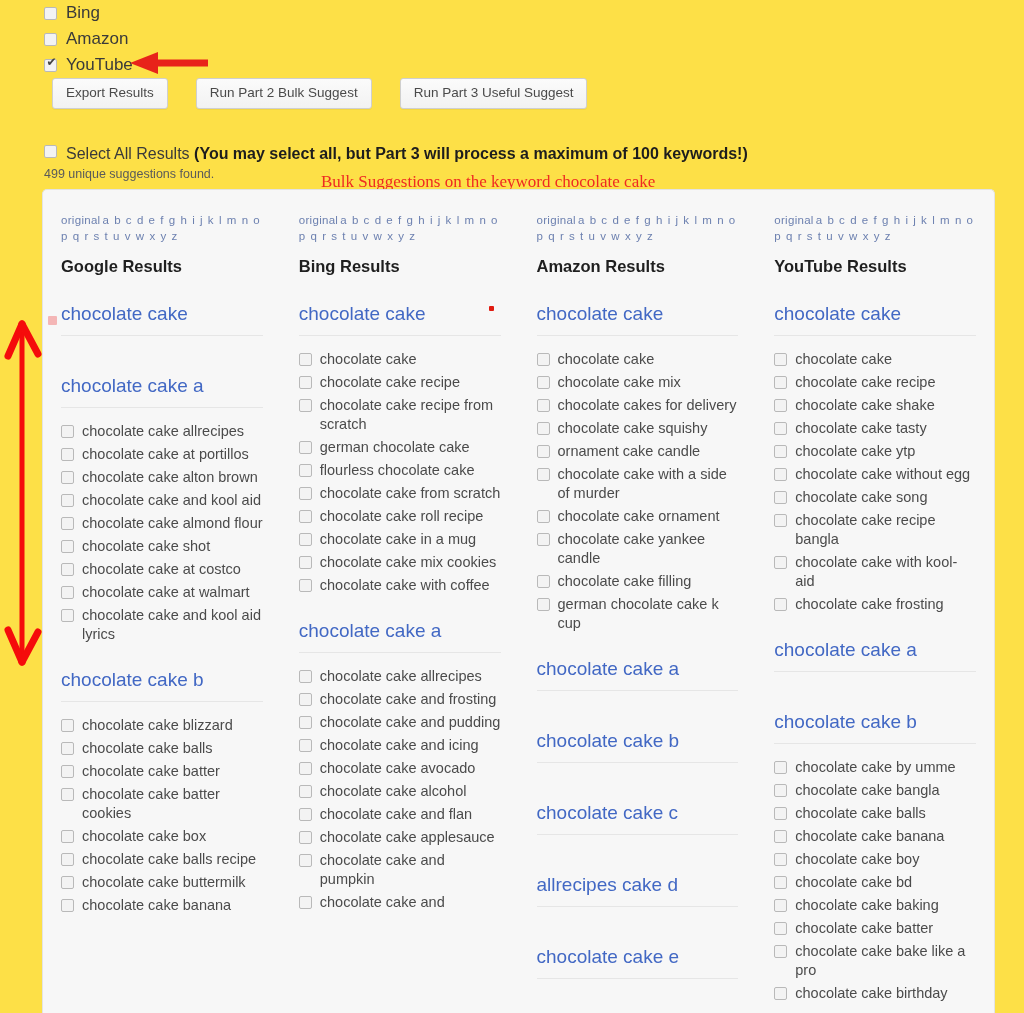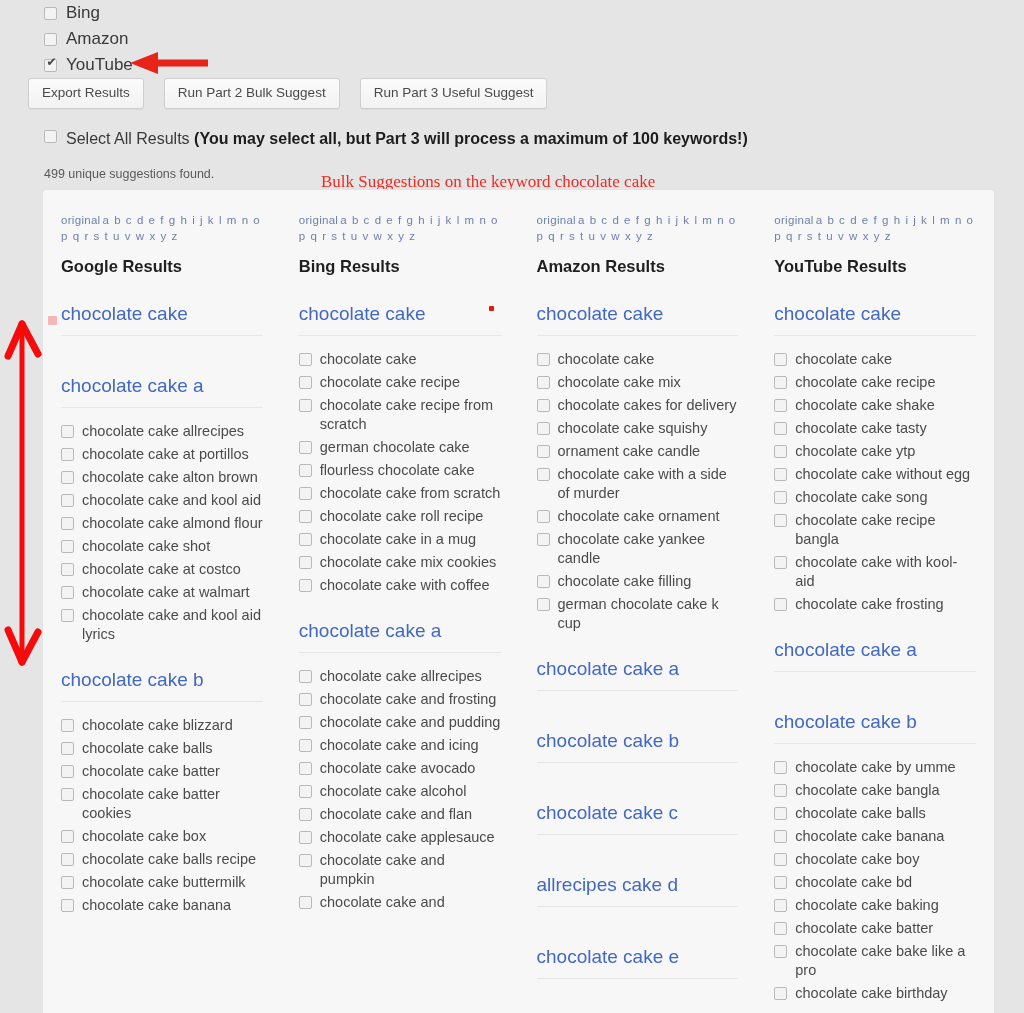--- a/index.html
+++ b/index.html
@@ -6,21 +6,21 @@
     margin: 0;
     padding: 0;
     background: #ffffff;
     font-family: "Liberation Sans", sans-serif;
   }
   #page {
     position: relative;
     width: 1024px;
     height: 1013px;
     overflow: hidden;
-    background: #e5e5e5;
+    background: #fde047;
   }
 
   
   .engine-list {
     position: absolute;
     left: 44px;
     top: 0px;
   }
   .engine-row {
     display: flex;
@@ -52,43 +52,43 @@
   .engine-label {
     font-size: 17px;
     color: #3a3a3a;
     margin-left: 9px;
     line-height: 20px;
   }
 
   
   .btn-row {
     position: absolute;
-    left: 28px;
+    left: 52px;
     top: 78px;
     display: flex;
-    gap: 20px;
+    gap: 28px;
   }
   .btn {
     font-family: "Liberation Sans", sans-serif;
     font-size: 13.5px;
     color: #4a4a4a;
     background: linear-gradient(to bottom, #fbfbfb 0%, #f2f2f2 100%);
     border: 1px solid #cfcfcf;
     border-radius: 3px;
     padding: 6px 13px 7px 13px;
     line-height: 16px;
     cursor: pointer;
     box-shadow: 0 1px 0 rgba(0,0,0,0.04);
   }
 
   
   .select-all {
     position: absolute;
     left: 44px;
-    top: 130px;
+    top: 145px;
     display: flex;
     align-items: flex-start;
     justify-content: center;
   }
   .select-all .sa-text {
     margin-left: 9px;
     font-size: 16px;
     color: #3a3a3a;
     line-height: 18px;
     white-space: nowrap;

